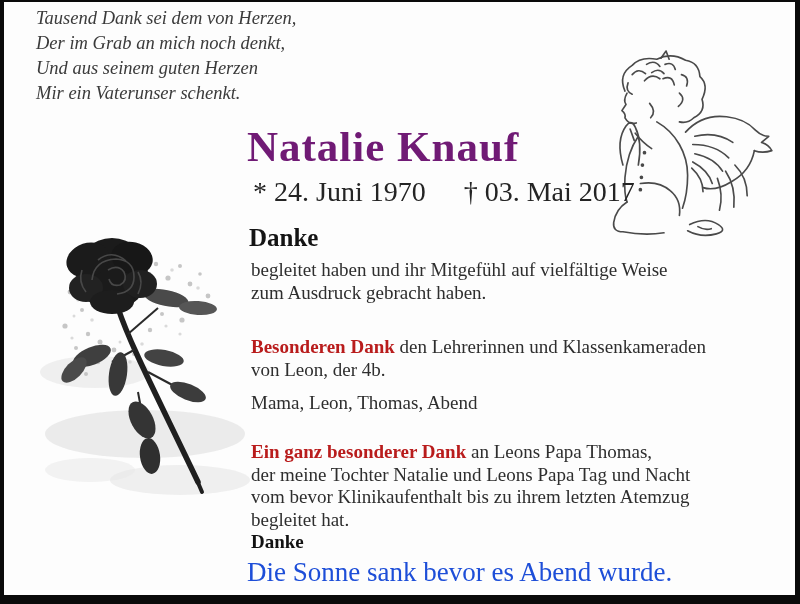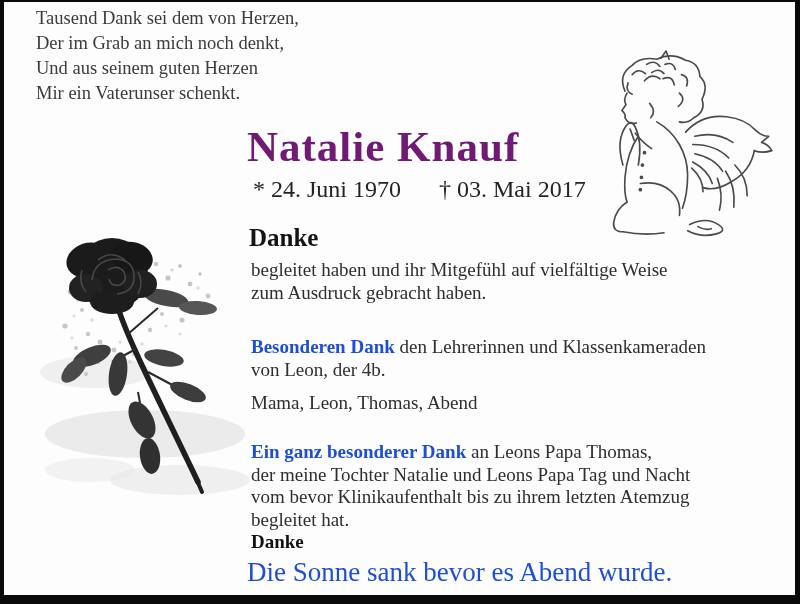--- a/index.html
+++ b/index.html
@@ -9,32 +9,32 @@
     font-family:"Liberation Serif", serif;
   }
   .abs{position:absolute}
   
   .frame{background:#0a0a0a}
   .frame-top{left:0;top:0;width:800px;height:2px}
   .frame-left{left:0;top:0;width:4px;height:604px}
   .frame-right{right:0;top:0;width:5px;height:604px}
   .frame-bottom{left:0;bottom:0;width:800px;height:9px}
 
-  .poem{left:36px;top:6px;font-size:18.5px;line-height:25px;color:#3b3b3b}
+  .poem{left:36px;top:6px;font-style:italic;font-size:18.5px;line-height:25px;color:#3b3b3b}
   .poem .line{white-space:nowrap}
 
   .name{left:247px;top:124px;font-size:43px;font-weight:bold;color:#701a75;letter-spacing:1px;line-height:1.05}
-  .dates{left:253px;top:176px;font-size:24px;color:#242424}
+  .dates{left:253px;top:176px;font-size:28px;color:#242424}
   .dates .birth{margin-right:38px}
 
   .thanks-heading{left:249px;top:224px;font-size:25px;font-weight:bold;color:#141414}
 
   .bodytext{font-size:19px;line-height:22.5px;color:#2e2e2e}
   .bodytext .line{white-space:nowrap}
-  .bodytext strong{color:#1d4ed8}
+  .bodytext strong{color:#b91c1c}
 
   .p-general{left:251px;top:259px}
   .p-special{left:251px;top:336px}
   .p-family{left:251px;top:392px}
   .p-personal{left:251px;top:441px}
   .p-personal .closing-bold{font-weight:bold;color:#121212}
 
   .closing-line{left:247px;top:557px;font-size:27px;color:#1d4ed8;white-space:nowrap}
 
   .rose-art{left:30px;top:222px;width:220px;height:300px}

